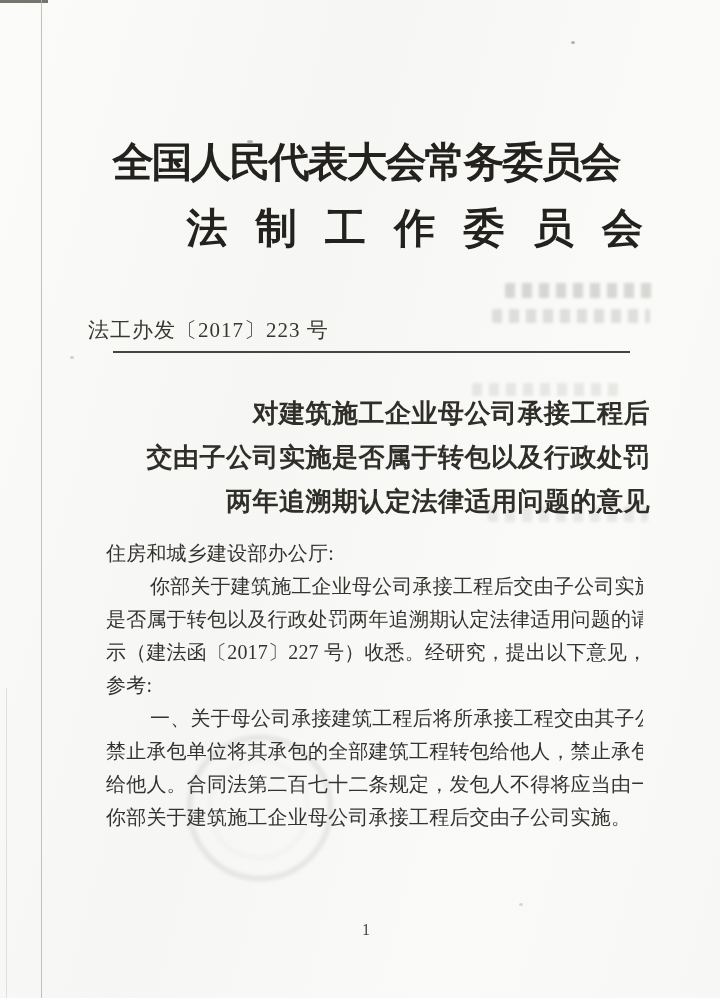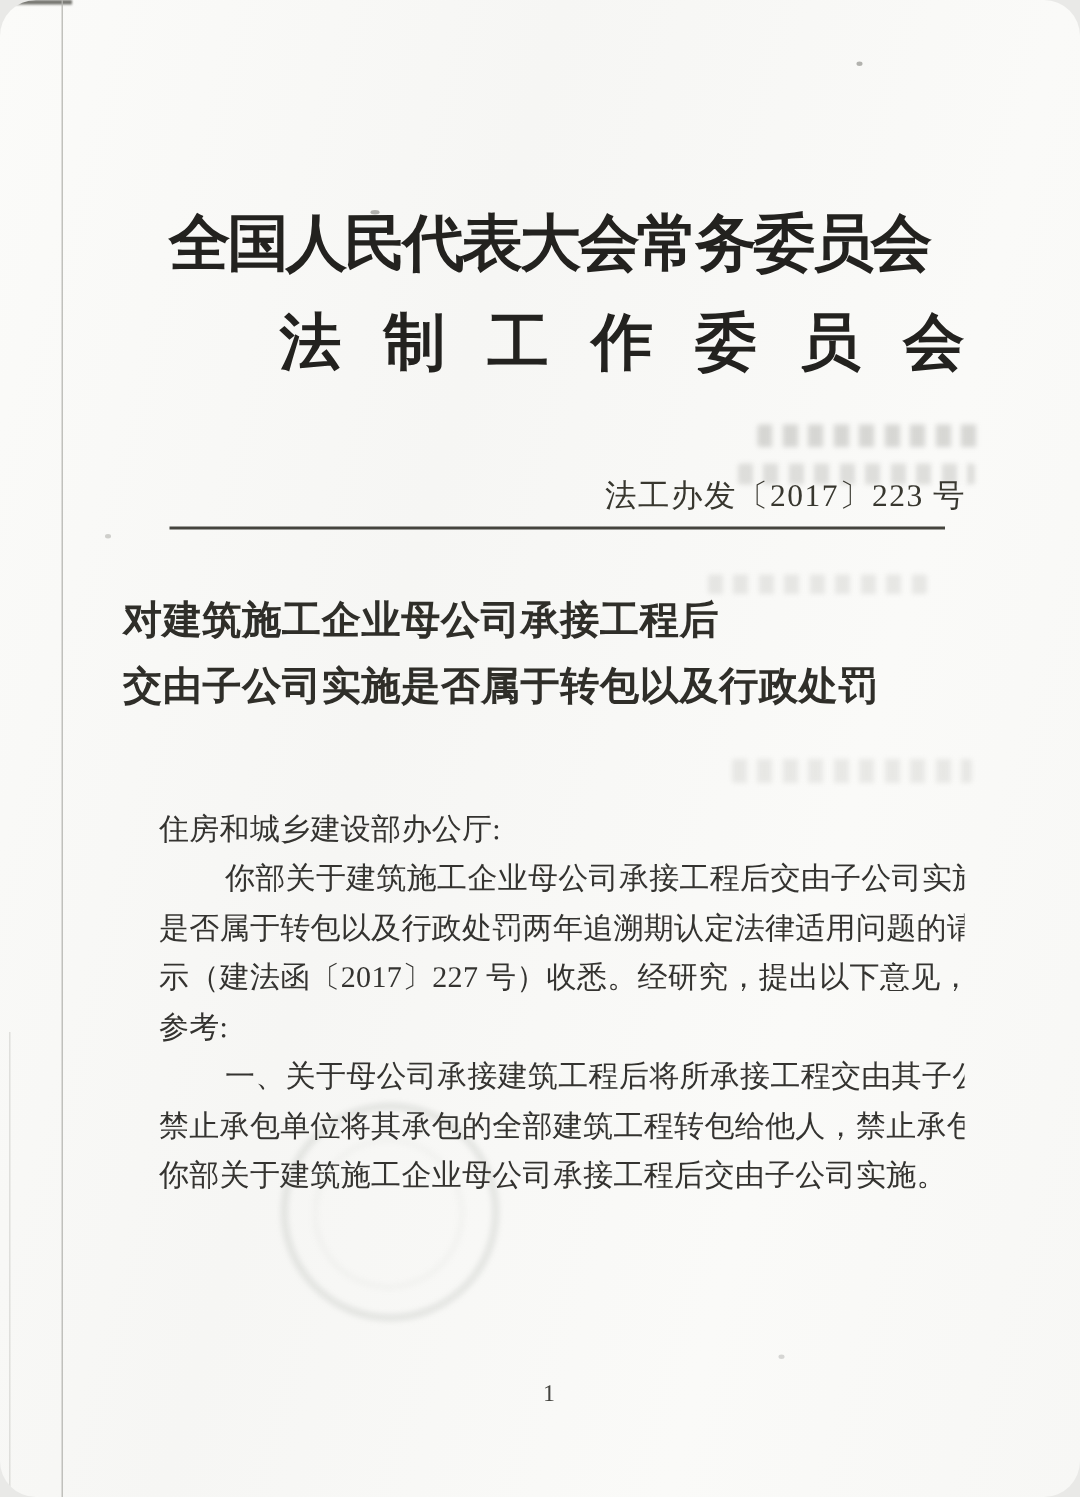--- a/index.html
+++ b/index.html
@@ -4,21 +4,20 @@
 <style>
   html,body{margin:0;padding:0;background:#e9e9e7;}
   .scan{
     position:relative;
     width:720px;height:998px;
     margin:0 auto;
     background:linear-gradient(105deg,#fbfbf9 0%,#f6f6f4 38%,#fafaf8 72%,#f7f7f5 100%);
     overflow:hidden;
     font-family:"Liberation Serif","DejaVu Serif",serif;
     color:#2e2d2a;
-    border-radius:24px;
   }
   
   .top-edge-mark{position:absolute;left:0;top:0;width:48px;height:3px;background:#75756f;filter:blur(.6px);}
   .crease-main{position:absolute;left:41px;top:0;height:100%;width:1px;background:rgba(182,182,178,.85);}
   .crease-faint{position:absolute;left:6px;bottom:0;height:310px;width:1px;background:rgba(198,198,194,.5);}
   .seal-ghost{
     position:absolute;left:188px;top:736px;width:138px;height:138px;
     border:3px solid rgba(142,148,142,.30);border-radius:50%;
     filter:blur(2px);
   }
@@ -45,27 +44,27 @@
     text-align:center;font-size:41px;line-height:60px;font-weight:700;
     letter-spacing:-2px;color:#23221f;
   }
   .org2{
     position:absolute;left:88px;top:198px;width:556px;height:60px;
     text-align:right;font-size:41px;line-height:60px;font-weight:700;
     letter-spacing:1px;word-spacing:16px;color:#23221f;
   }
   .docnum{
     position:absolute;left:88px;top:315px;width:556px;height:30px;
-    text-align:right;font-size:21px;line-height:30px;letter-spacing:1px;color:#38372f;
+    text-align:left;font-size:21px;line-height:30px;letter-spacing:1px;color:#38372f;
   }
   .rule{position:absolute;left:113px;top:351px;width:517px;height:2px;background:#45443e;}
   
   .title{position:absolute;left:82px;top:392px;width:568px;}
   .title .tline{
-    height:44px;line-height:44px;text-align:left;
+    height:44px;line-height:44px;text-align:right;
     font-size:26px;font-weight:600;letter-spacing:.5px;color:#2f2e29;
   }
   
   .bodyblock{position:absolute;left:106px;top:537px;width:537px;font-family:Liberation Serif, serif;}
   .line{
     height:33px;line-height:33px;font-size:20px;letter-spacing:.2px;
     color:#343330;white-space:nowrap;overflow:hidden;
   }
   .line.indent{padding-left:44px;}
   
@@ -93,28 +92,30 @@
   <div class="speck s4"></div>
 
   <div class="org1">全国人民代表大会常务委员会</div>
   <div class="org2">法 制 工 作 委 员 会</div>
   <div class="docnum">法工办发〔2017〕223 号</div>
   <div class="rule"></div>
 
   <div class="title">
     <div class="tline">对建筑施工企业母公司承接工程后</div>
     <div class="tline">交由子公司实施是否属于转包以及行政处罚</div>
+    <div class="tline">两年追溯期认定法律适用问题的意见</div>
   </div>
 
   <div class="bodyblock">
     <div class="line">住房和城乡建设部办公厅:</div>
     <div class="line indent">你部关于建筑施工企业母公司承接工程后交由子公司实施</div>
     <div class="line">是否属于转包以及行政处罚两年追溯期认定法律适用问题的请</div>
     <div class="line">示（建法函〔2017〕227 号）收悉。经研究，提出以下意见，供</div>
     <div class="line">参考:</div>
     <div class="line indent">一、关于母公司承接建筑工程后将所承接工程交由其子公</div>
     <div class="line">禁止承包单位将其承包的全部建筑工程转包给他人，禁止承包</div>
+    <div class="line">给他人。合同法第二百七十二条规定，发包人不得将应当由一</div>
     <div class="line">你部关于建筑施工企业母公司承接工程后交由子公司实施。</div>
   </div>
 
   <div class="pagenum">1</div>
 
 </div>
 
 </body></html>

